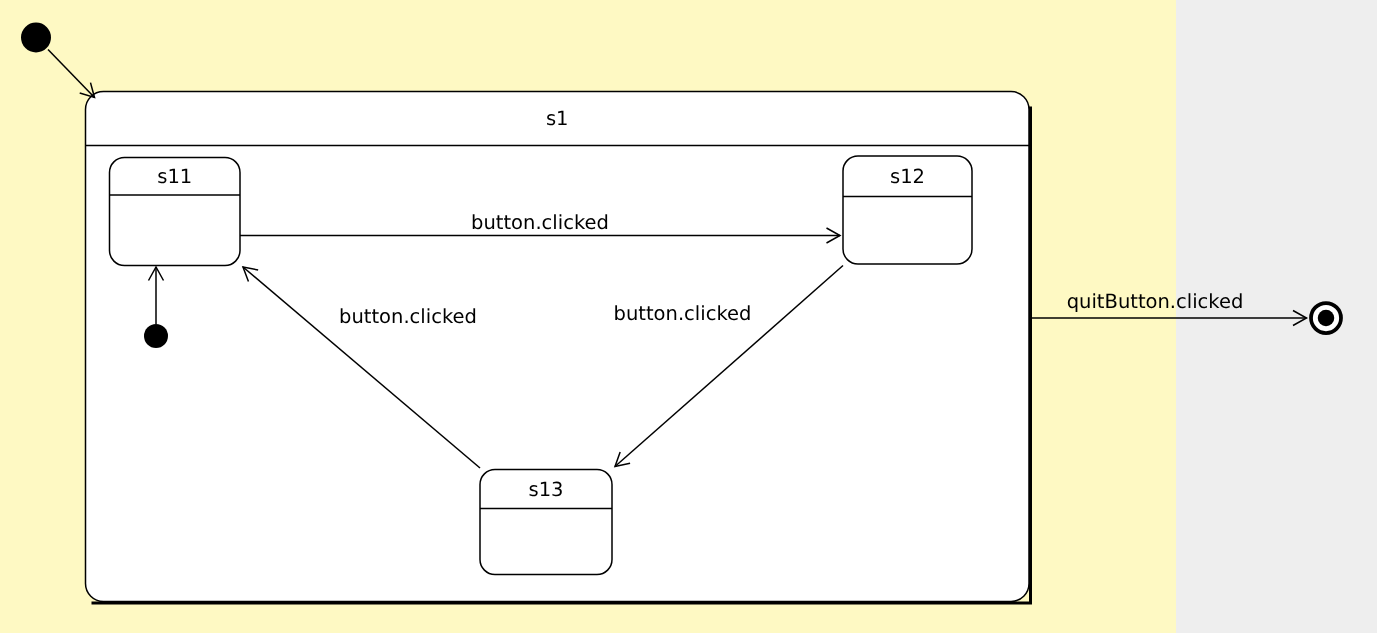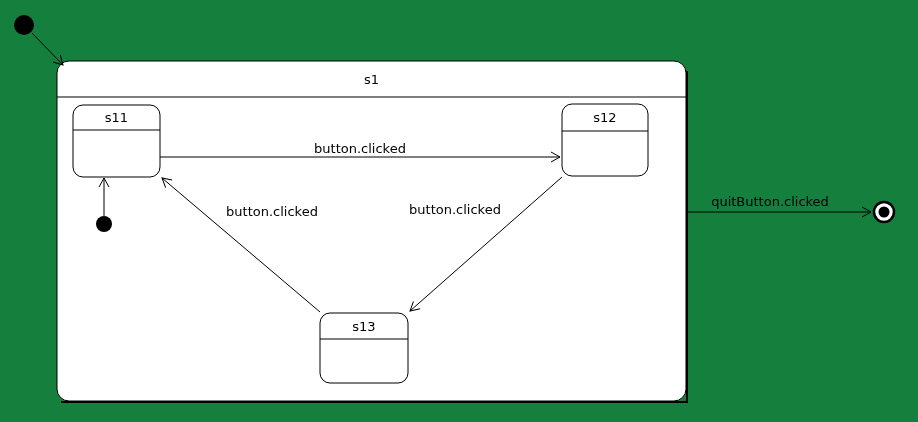--- a/index.html
+++ b/index.html
@@ -8,23 +8,23 @@
     background: #eeeeee;
   }
   body {
     width: 918px;
     height: 422px;
     overflow: hidden;
     font-family: "DejaVu Sans", sans-serif;
   }
   #canvas {
     position: relative;
-    width: 918px;
+    width: 784px;
     height: 422px;
-    background: #15803d;
+    background: #fef9c3;
   }
   svg#diagram {
     display: block;
     width: 918px;
     height: 422px;
   }
   .state-body {
     fill: #ffffff;
     stroke: #000000;
     stroke-width: 1;

